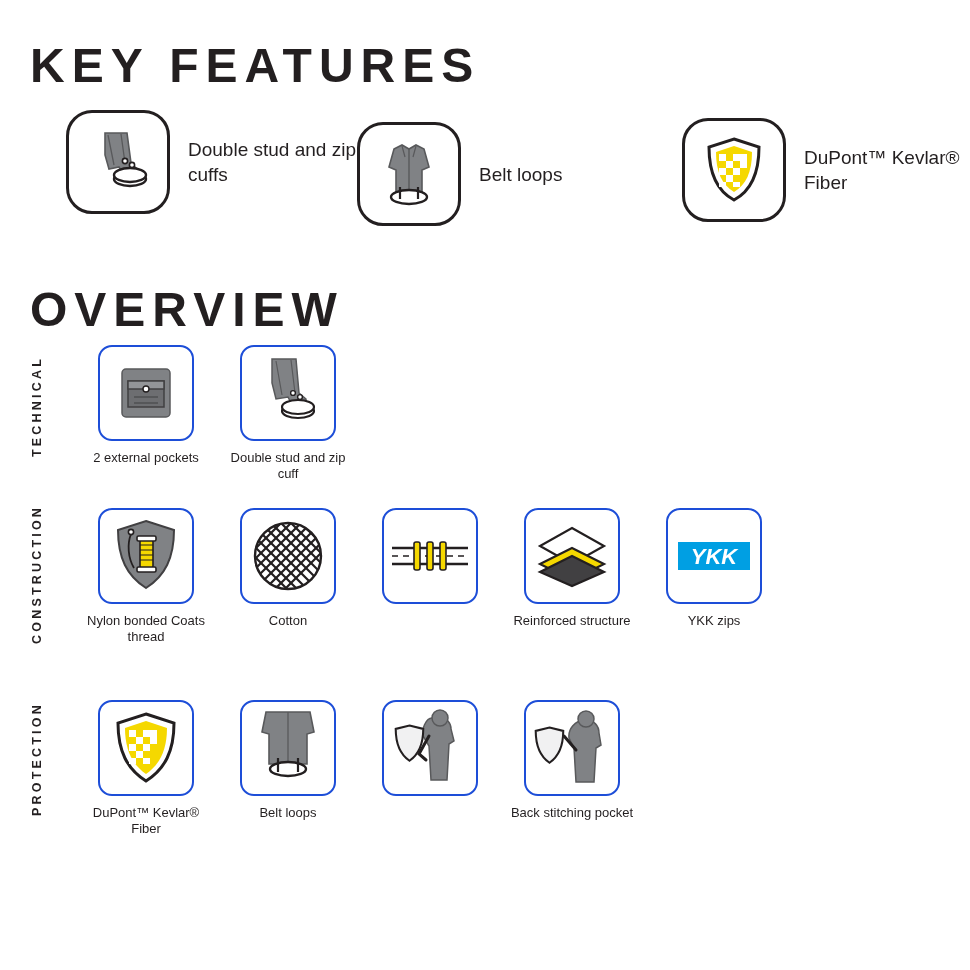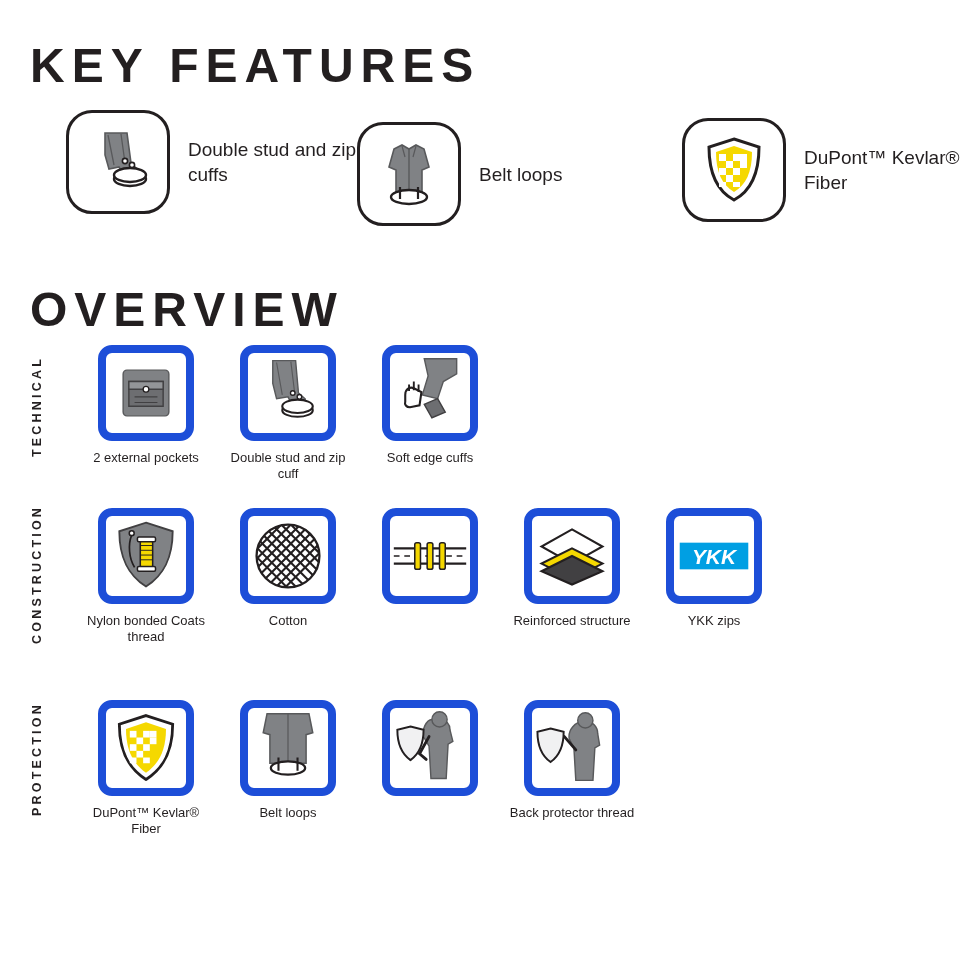--- a/index.html
+++ b/index.html
@@ -56,21 +56,21 @@
     font-size: 12.5px;
     letter-spacing: 3.2px;
     font-weight: bold;
     color: #231f20;
     text-align: center;
   }
   .ov-items { position: absolute; left: 45px; top: 0; display: flex; }
   .ov-item { width: 142px; display: flex; flex-direction: column; align-items: center; }
   .ov-icon {
     width: 96px; height: 96px;
-    border: 8px solid #1d4ed8;
+    border: 2px solid #1d4ed8;
     border-radius: 14px;
     background: #fff;
     display: flex; align-items: center; justify-content: center;
     overflow: hidden;
     text-decoration: underline;
   }
   .ov-caption {
     margin-top: 9px;
     font-size: 13px;
     line-height: 16px;
@@ -172,31 +172,20 @@
             <path d="M30 10 L36 44 M45 9 L49 42" stroke="#58595b" stroke-width="1.2" fill="none"></path>
             <ellipse cx="52" cy="60" rx="16" ry="7" fill="#ffffff" stroke="#231f20" stroke-width="2.2"></ellipse>
             <ellipse cx="52" cy="56" rx="16" ry="7" fill="#ffffff" stroke="#231f20" stroke-width="2.2"></ellipse>
             <circle cx="47" cy="42" r="2.4" fill="#ffffff" stroke="#231f20" stroke-width="1.4"></circle>
             <circle cx="54" cy="46" r="2.4" fill="#ffffff" stroke="#231f20" stroke-width="1.4"></circle>
           </svg>
         </div>
         <div class="ov-caption">Double stud and zip cuff</div>
       </div>
 
-      <div class="ov-item">
-        <div class="ov-icon">
-          <svg width="84" height="84" viewBox="0 0 84 84">
-            <path d="M36 6 L70 6 L70 22 L56 30 L50 48 L34 44 L40 24 Z" fill="#808285" stroke="#58595b" stroke-width="1.5"></path>
-            <path d="M50 48 L58 62 L44 68 L36 54 Z" fill="#6d6e71" stroke="#414042" stroke-width="1.5"></path>
-            <path d="M16 44 c0-6 5-9 9-7 l8 4 -2 14 -10 2 c-4 0-6-3-5-6 z" fill="#ffffff" stroke="#231f20" stroke-width="2.2"></path>
-            <path d="M20 40 v-7 M25 39 v-9 M30 41 v-8" stroke="#231f20" stroke-width="2" fill="none"></path>
-          </svg>
-        </div>
-        <div class="ov-caption">Soft edge cuffs</div>
-      </div>
     </div>
   </div>
 
   <div class="ov-group" id="group-construction">
     <div class="ov-cat">CONSTRUCTION</div>
     <div class="ov-items">
 
       <div class="ov-item">
         <div class="ov-icon">
           <svg width="84" height="84" viewBox="0 0 84 84">
@@ -319,18 +308,18 @@
 
       <div class="ov-item">
         <div class="ov-icon">
           <svg width="84" height="84" viewBox="0 0 84 84">
             <path d="M56 14 c8 0 13 6 13 13 l2 12 -5 3 l-2 34 -18 0 l-2 -34 -5 -10 c-1-8 5-18 17-18 z" fill="#808285" stroke="#58595b" stroke-width="1.5"></path>
             <circle cx="56" cy="13" r="8" fill="#808285" stroke="#58595b" stroke-width="1.5"></circle>
             <path d="M34 30 L46 44" stroke="#231f20" stroke-width="3" fill="none" stroke-linecap="round"></path>
             <path d="M18 18 L34 22 C34 40 28 52 18 59 C8 52 2 40 2 22 Z" transform="translate(4,6) scale(0.86)" fill="#f1f1f2" stroke="#231f20" stroke-width="2.4"></path>
           </svg>
         </div>
-        <div class="ov-caption">Back protector thread</div>
+        <div class="ov-caption">Back stitching pocket</div>
       </div>
     </div>
   </div>
 
 </div>
 
 </body></html>

